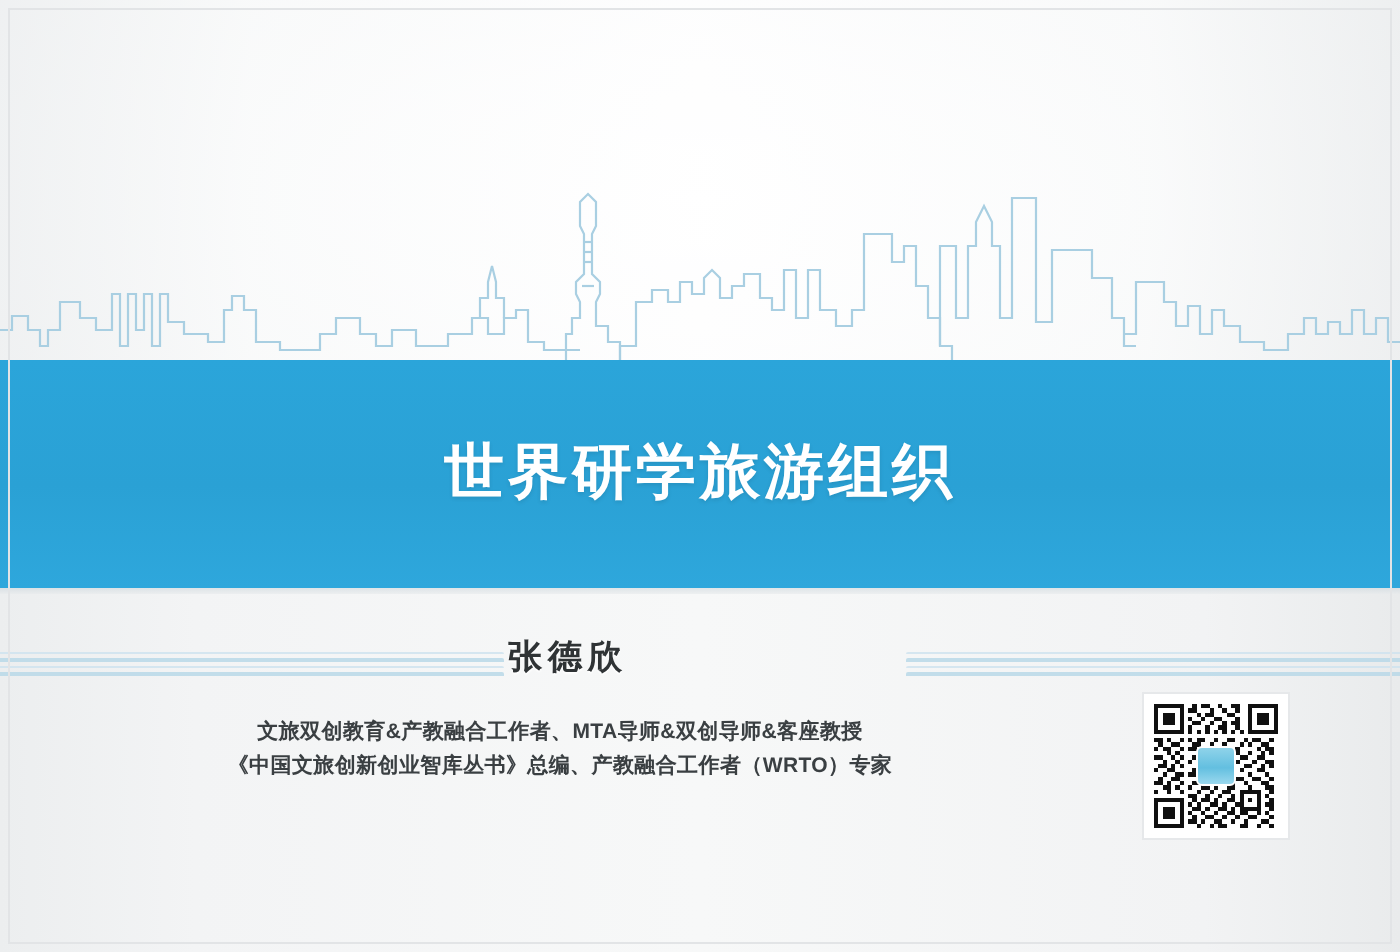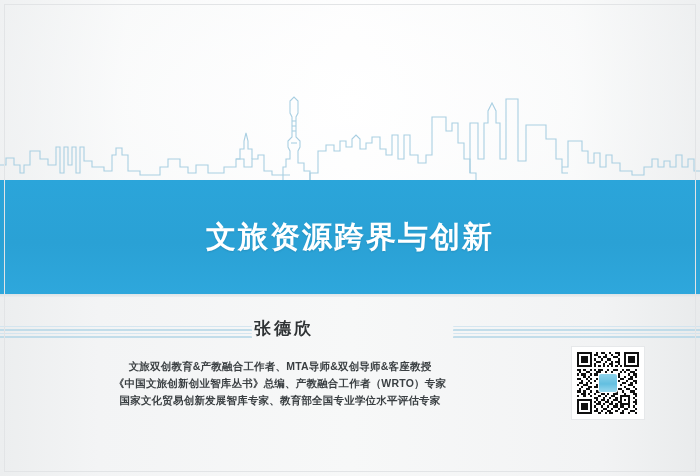--- a/index.html
+++ b/index.html
@@ -188,21 +188,21 @@
                  L594,98 L600,98 L600,112 L606,112 L606,100 L612,100 L612,108
                  L620,108 L620,116 L632,116 L632,120 L644,120 L644,112 L652,112
                  L652,104 L658,104 L658,112 L664,112 L664,106 L670,106 L670,112
                  L676,112 L676,100 L682,100 L682,112 L688,112 L688,104 L694,104
                  L694,116 L700,116"></path>
       </g>
     </svg>
   </div>
 
   <div class="banner">
-    <div class="banner-title">文旅资源跨界与创新</div>
+    <div class="banner-title">世界研学旅游组织</div>
   </div>
 
   <div class="lower">
     <div class="lower-topline"></div>
   </div>
 
   <div class="rule-group rule-left">
     <div class="r thin"></div>
       <div class="r"></div>
       <div class="r thin"></div>
@@ -215,21 +215,20 @@
       <div class="r"></div>
   </div>
 
   <div class="presenter">
     <span class="presenter-name">张德欣</span>
   </div>
 
   <div class="credentials">
     <div class="cred-line">文旅双创教育&amp;产教融合工作者、MTA导师&amp;双创导师&amp;客座教授</div>
     <div class="cred-line">《中国文旅创新创业智库丛书》总编、产教融合工作者（WRTO）专家</div>
-    <div class="cred-line">国家文化贸易创新发展智库专家、教育部全国专业学位水平评估专家</div>
   </div>
 
   <div class="qr-card">
     <div class="qr-inner">
       <svg viewBox="0 0 29 29" shape-rendering="crispEdges" aria-hidden="true">
         <rect width="29" height="29" fill="#ffffff"></rect>
         <g fill="#101010">
 
           <rect x="0" y="0" width="7" height="1"></rect>
             <rect x="0" y="6" width="7" height="1"></rect>

